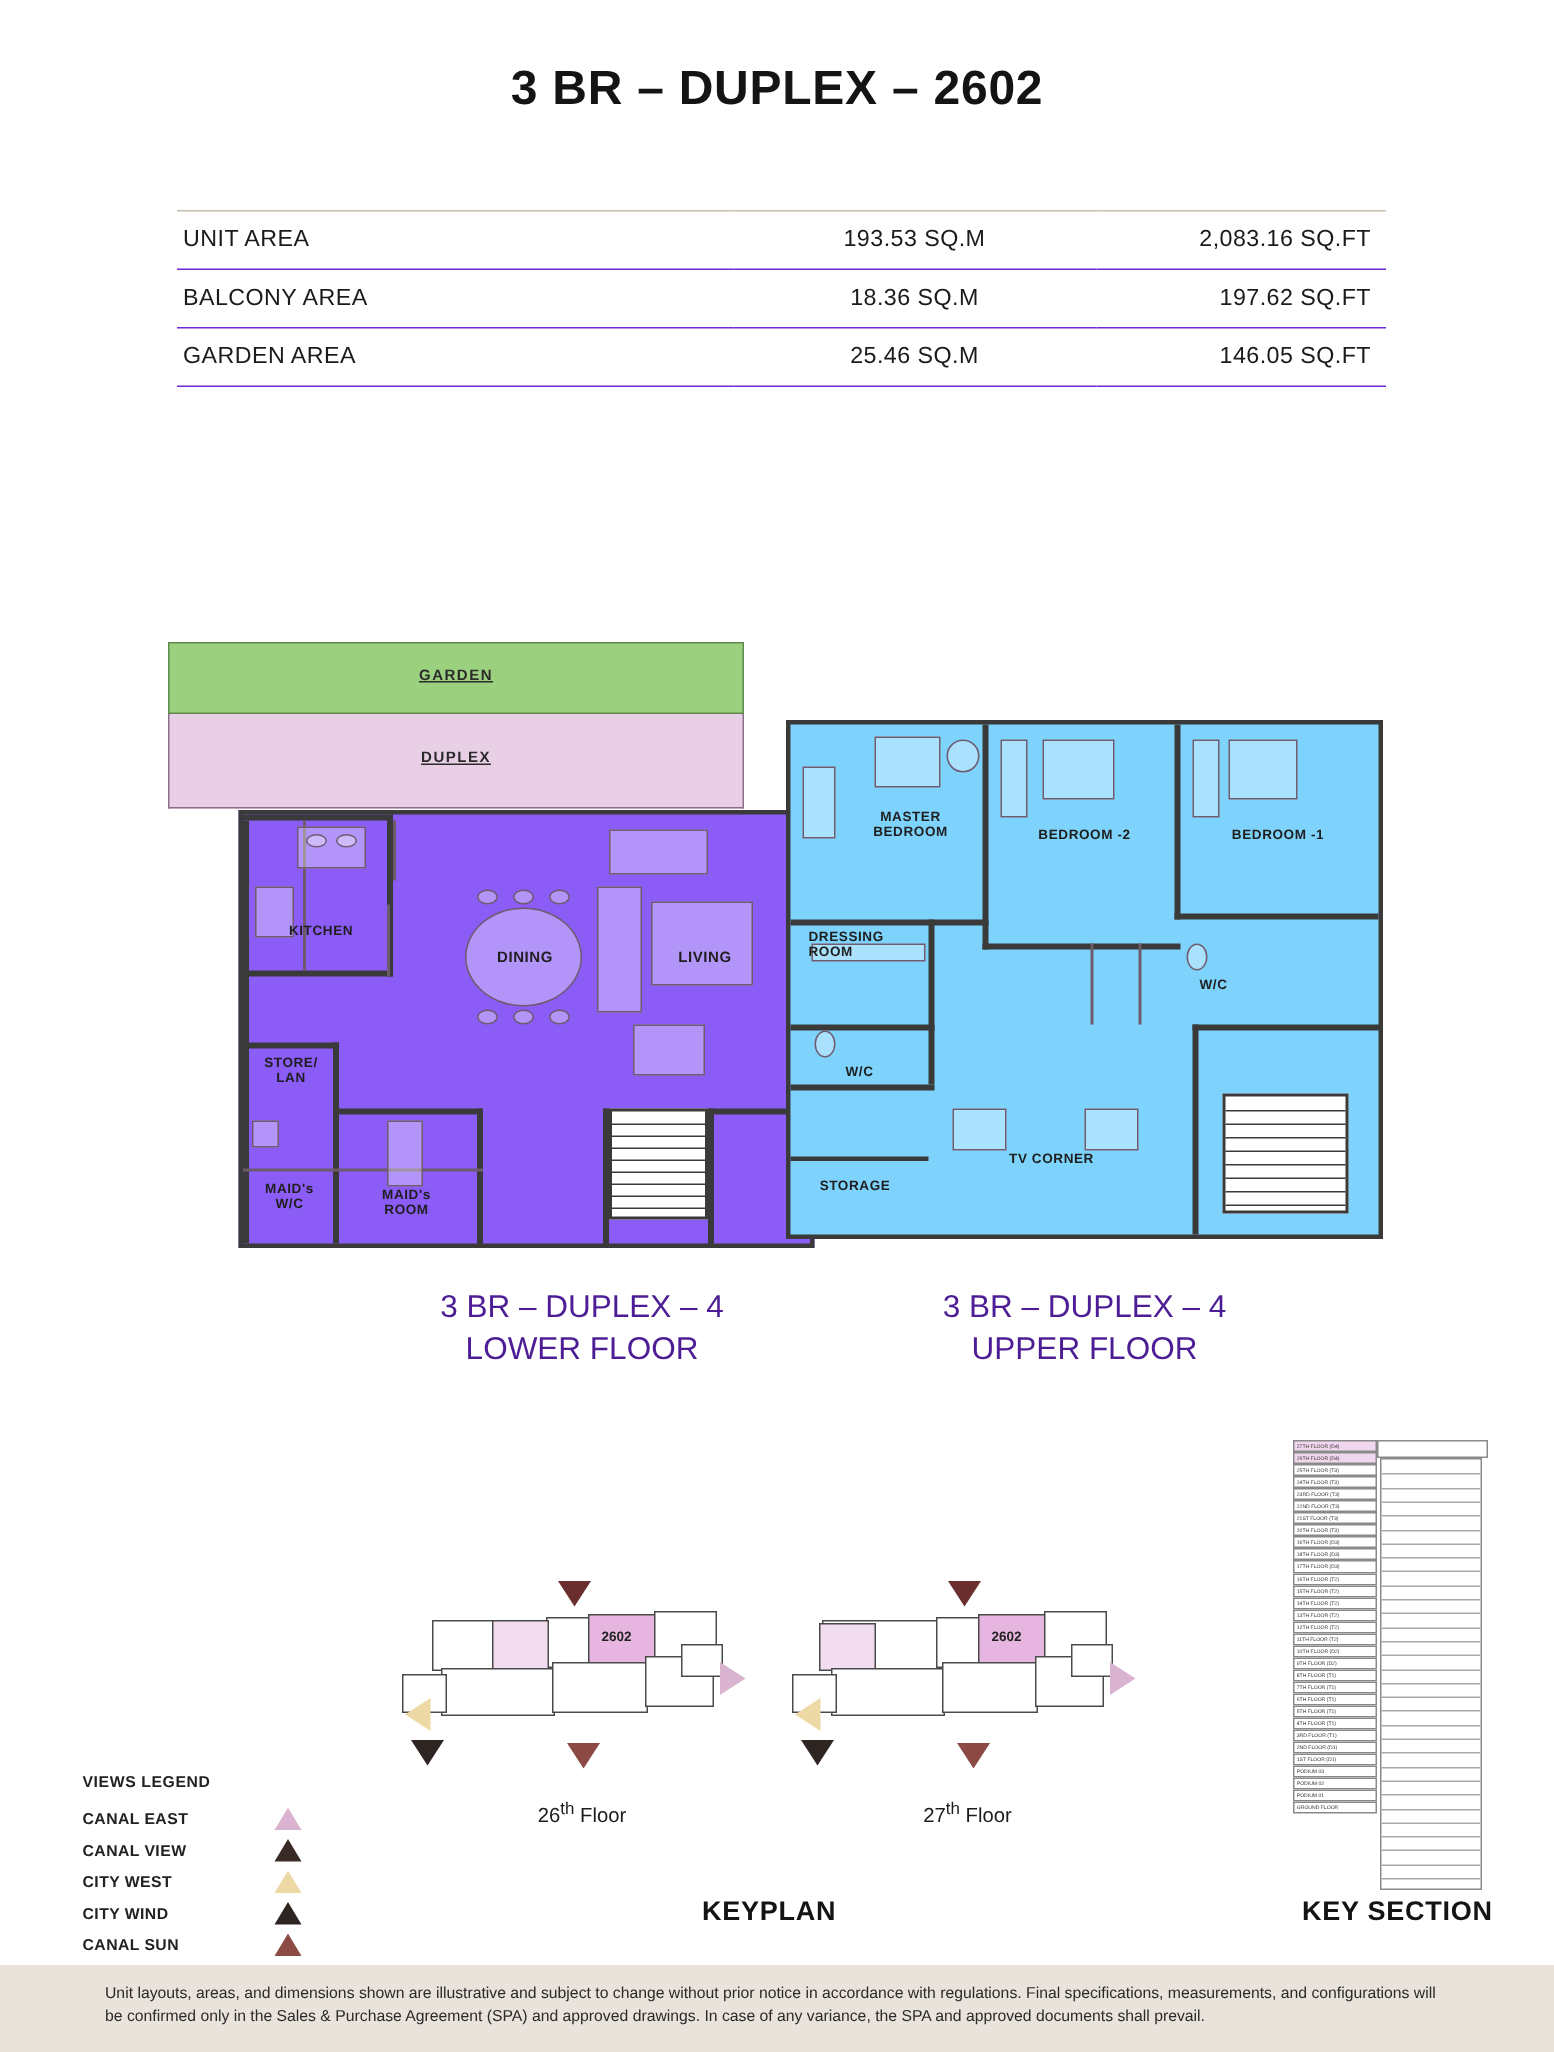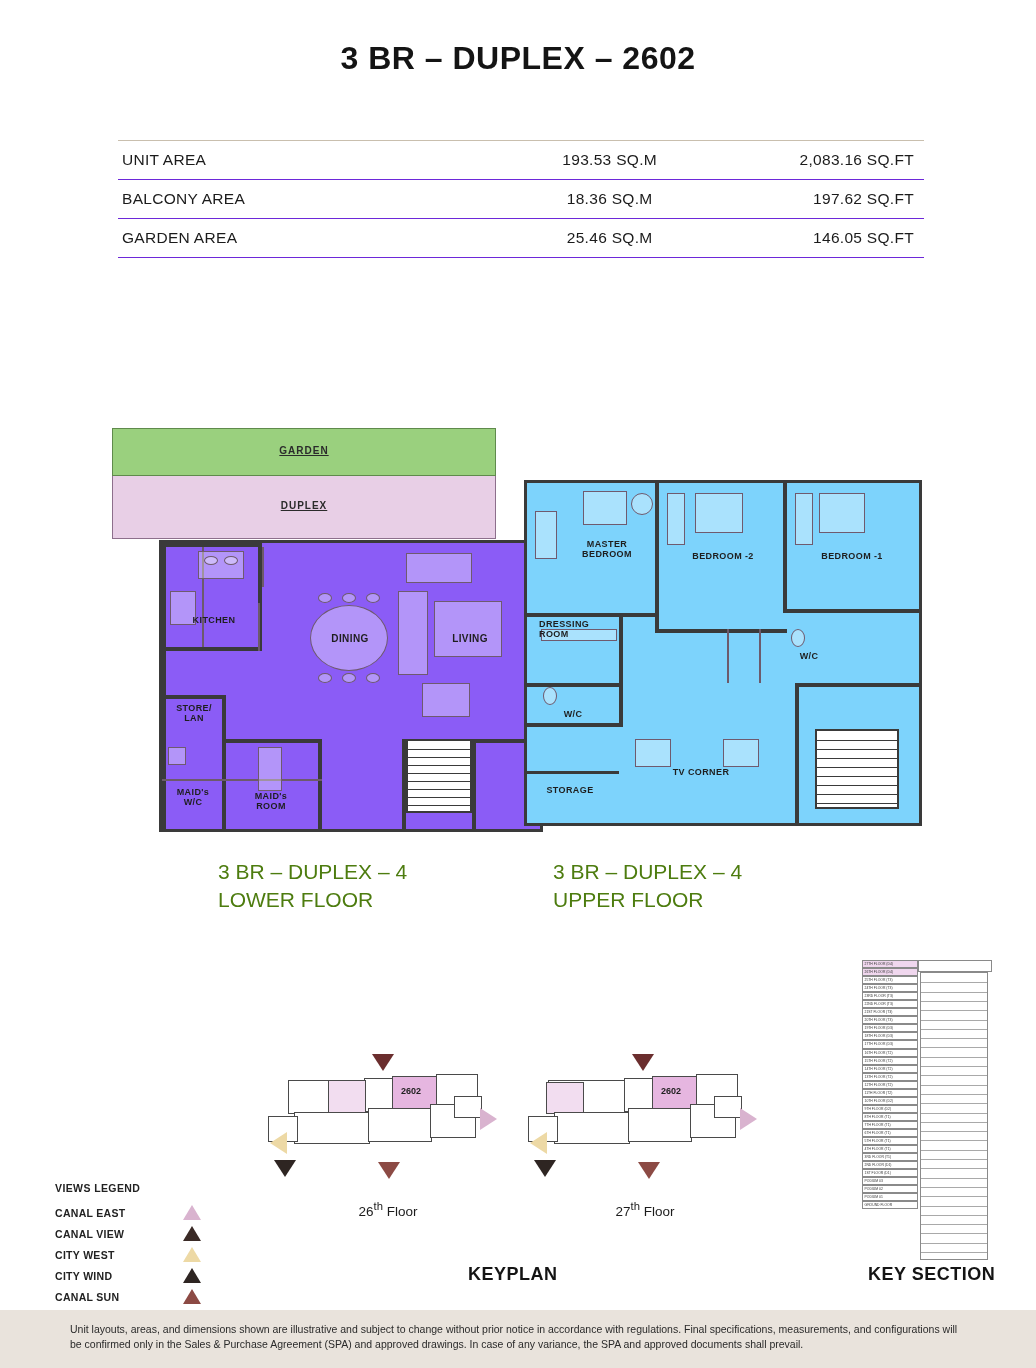--- a/index.html
+++ b/index.html
@@ -93,24 +93,24 @@
     color:#1e1e1e;
     text-align:center;
     line-height:1.15;
     white-space:pre-line;
   }
   .rlabel.big { font-size:10px; }
 
   .plan-caption {
     position:absolute;
     width:340px;
-    text-align:left;
+    text-align:center;
     font-size:21px;
     line-height:1.35;
-    color:#4d7c0f;
+    color:#4c1d95;
     white-space:pre-line;
   }
   #cap-lower { left:218px; top:858px; }
   #cap-upper { left:553px; top:858px; }
 
   
   .stairs { position:absolute; border:2px solid #3a3a3a; background:#fff; }
   .stair-step { position:absolute; left:0; width:100%; height:1px; background:#3a3a3a; }
 
   

